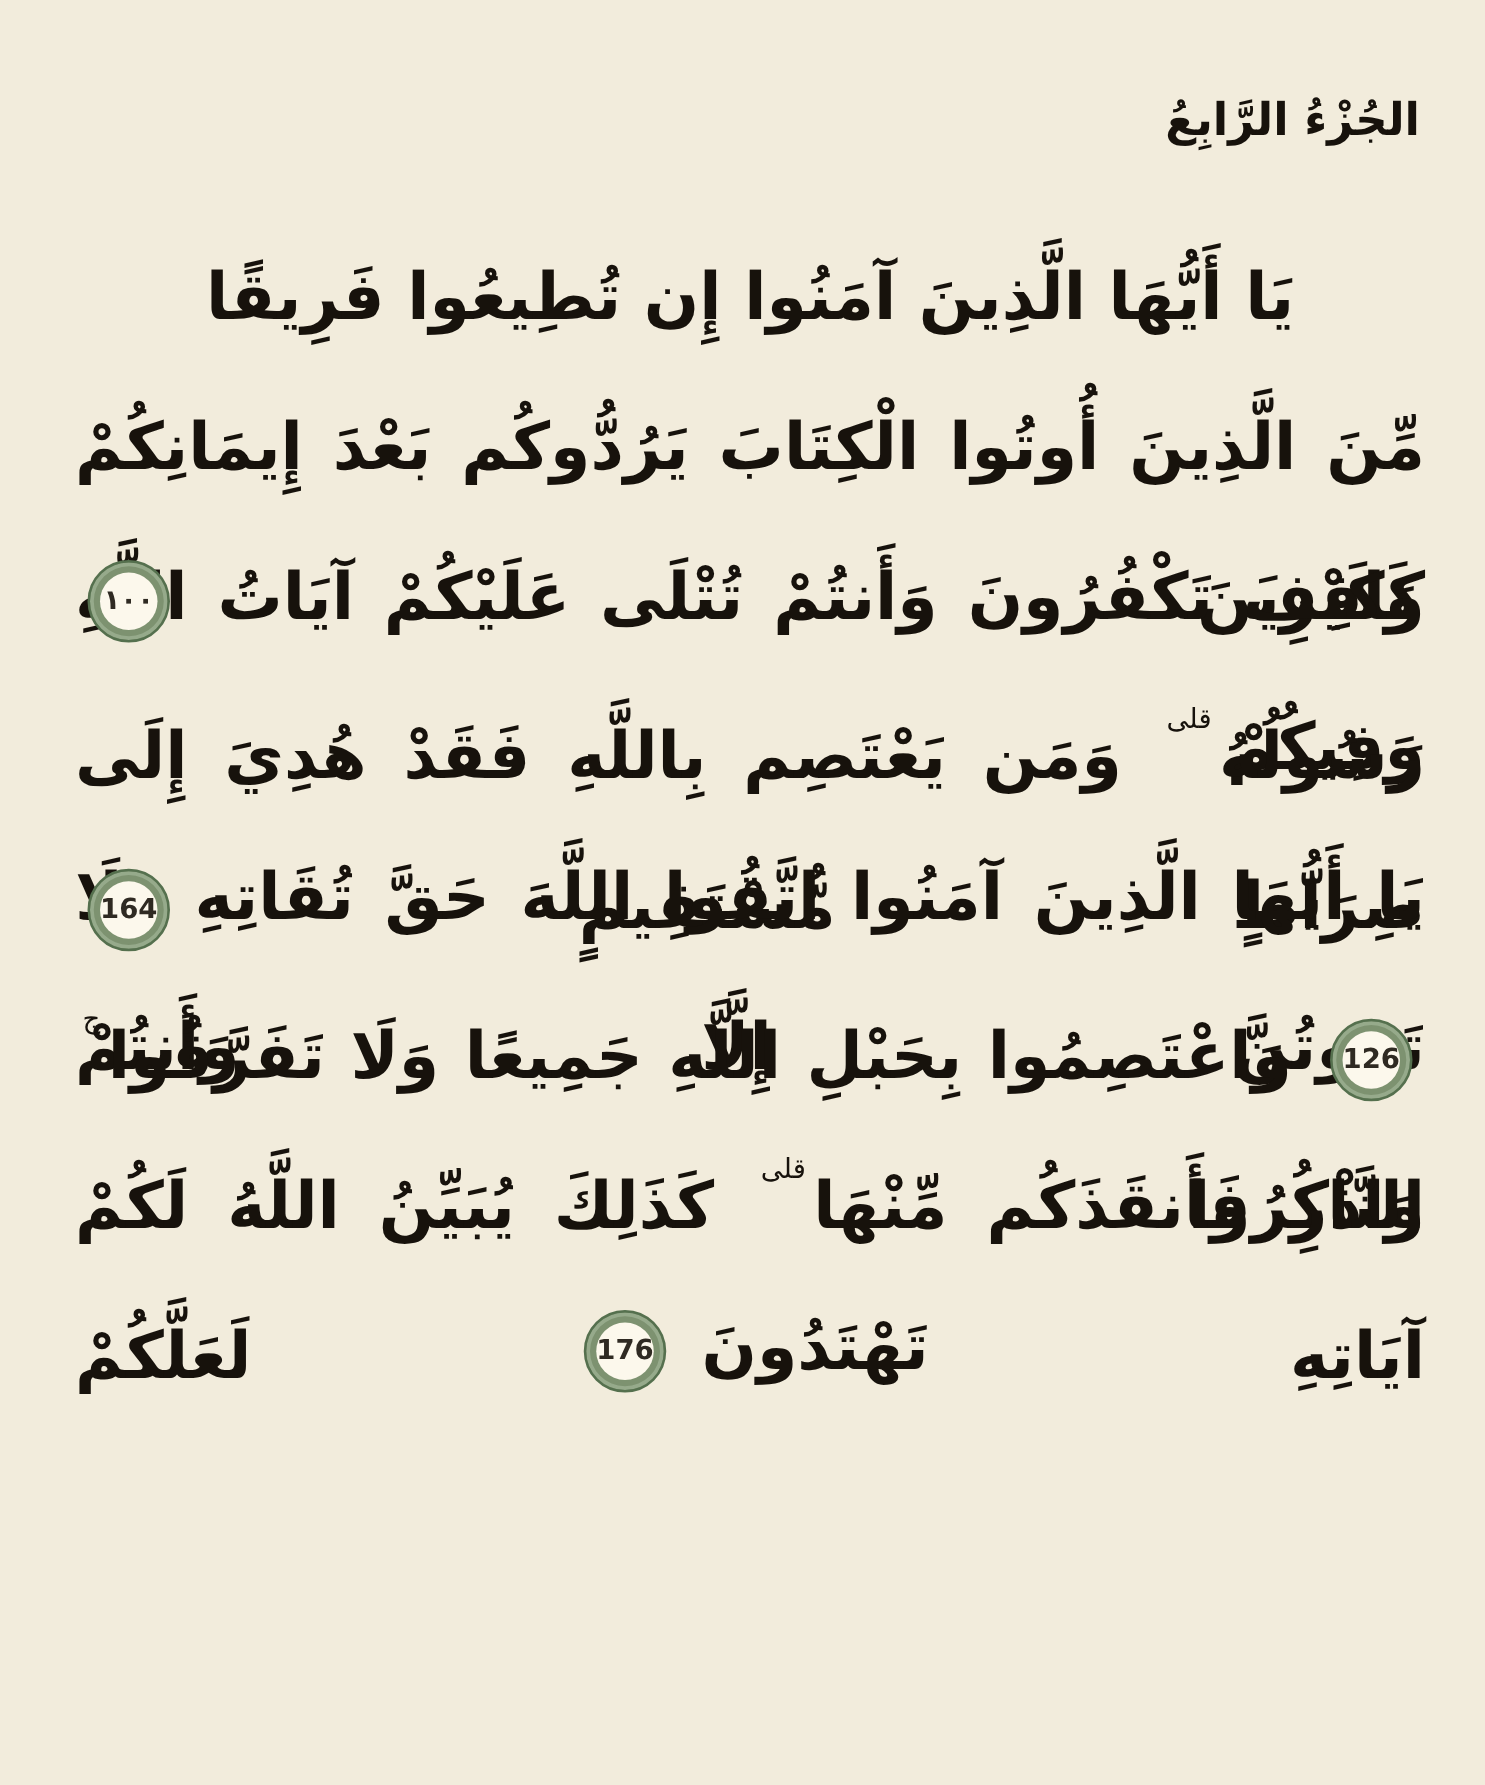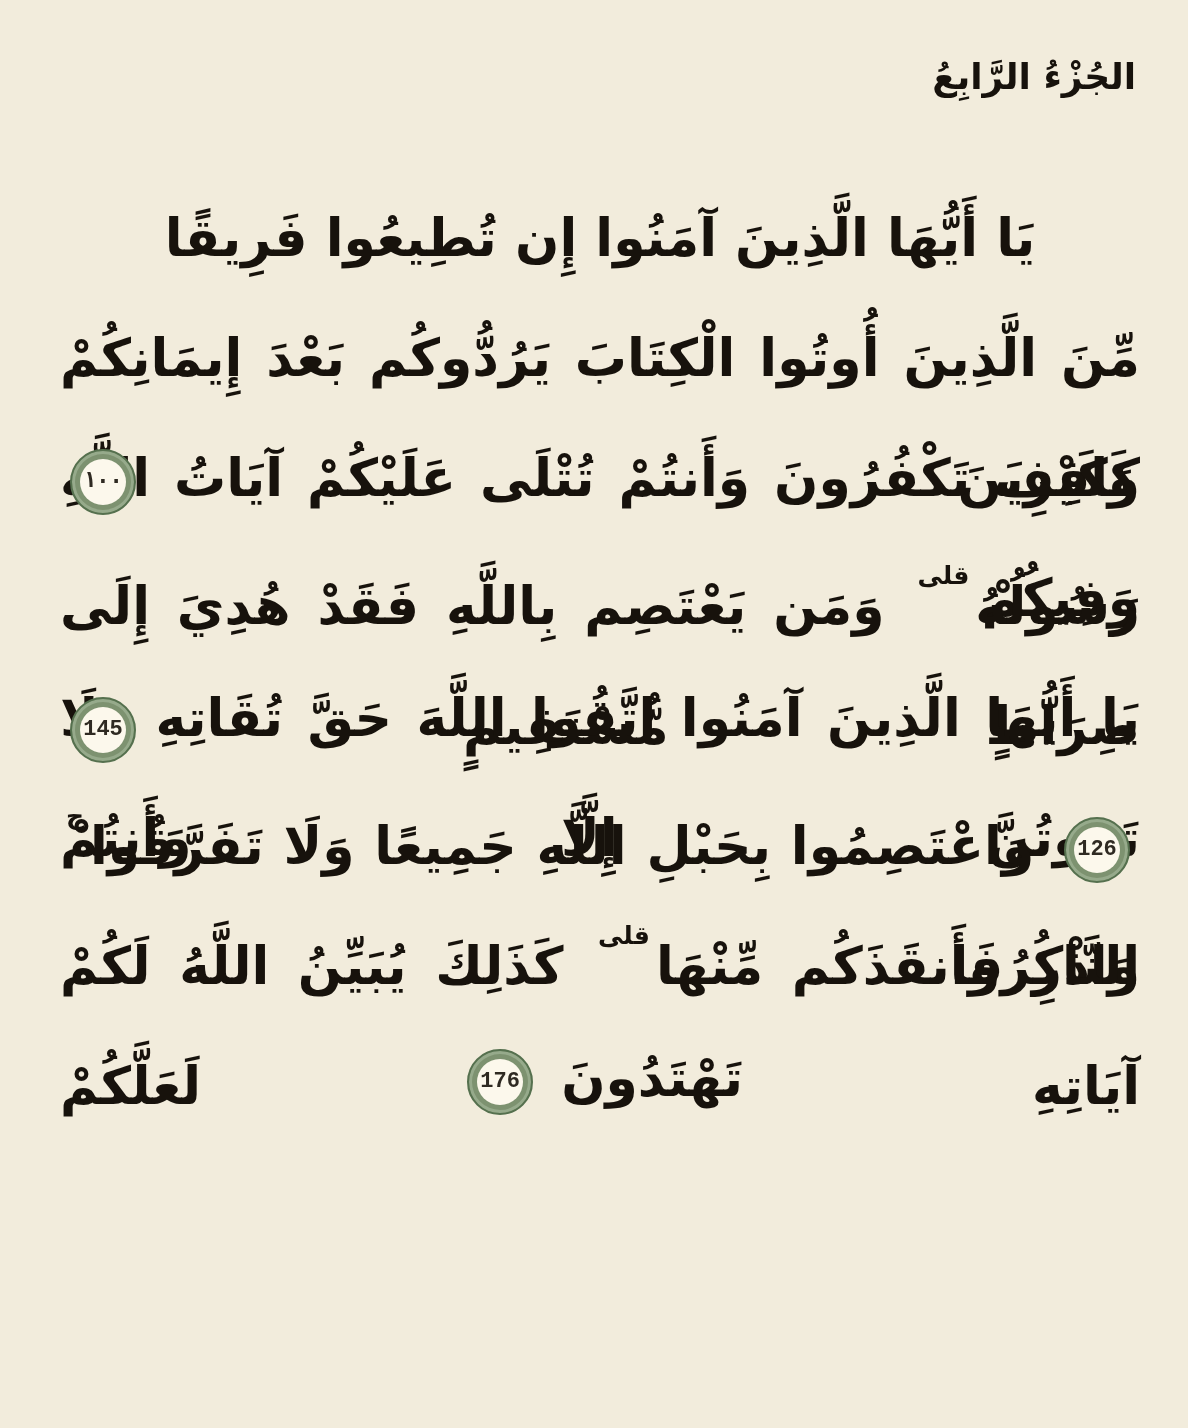--- a/index.html
+++ b/index.html
@@ -9,21 +9,21 @@
     width: 1188px;
     height: 1428px;
     background: #f2ecdc;
     overflow: hidden;
     font-family: "DejaVu Sans", sans-serif;
     color: #17120c;
   }
   
   .hdr {
     position: absolute;
-    top: 56px;
+    top: 76px;
     font-size: 36px;
     font-weight: bold;
     white-space: nowrap;
     direction: rtl;
   }
   .hdr-juz  { right: 52px; }
   .hdr-surah { left: 62px; top: 82px; }
 
   
   .quran {
@@ -84,28 +84,27 @@
     display: flex;
     align-items: center;
     justify-content: center;
   }
   .marker .num {
     font-size: 22px;
     font-weight: bold;
     color: #2f2a22;
     line-height: 1;
     direction: rtl;
-    font-family: Liberation Mono, monospace;
   }
 
   
   .waqf {
     display: inline-block;
-    font-size: 25px;
-    font-weight: bold;
+    font-size: 22px;
+    font-weight: normal;
     vertical-align: super;
     position: relative;
     top: -22px;
     margin: 0 6px;
     color: #17120c;
   }
 </style>
 </head>
 <body>
 
@@ -130,21 +129,21 @@
 
     <div class="line j">
       <span>وَكَيْفَ تَكْفُرُونَ وَأَنتُمْ تُتْلَى عَلَيْكُمْ آيَاتُ اللَّهِ وَفِيكُمْ</span>
     </div>
 
     <div class="line j">
       <span>رَسُولُهُ</span><span class="waqf">قلى</span>
       <span>وَمَن يَعْتَصِم بِاللَّهِ فَقَدْ هُدِيَ إِلَى صِرَاطٍ مُّسْتَقِيمٍ</span>
       <span class="marker">
           <span class="disc">
-            <span class="num">145</span>
+            <span class="num">164</span>
           </span>
         </span>
     </div>
 
     <div class="line j">
       <span>يَا أَيُّهَا الَّذِينَ آمَنُوا اتَّقُوا اللَّهَ حَقَّ تُقَاتِهِ وَلَا تَمُوتُنَّ إِلَّا وَأَنتُمْ</span>
     </div>
 
     <div class="line j">
       <span class="marker">

